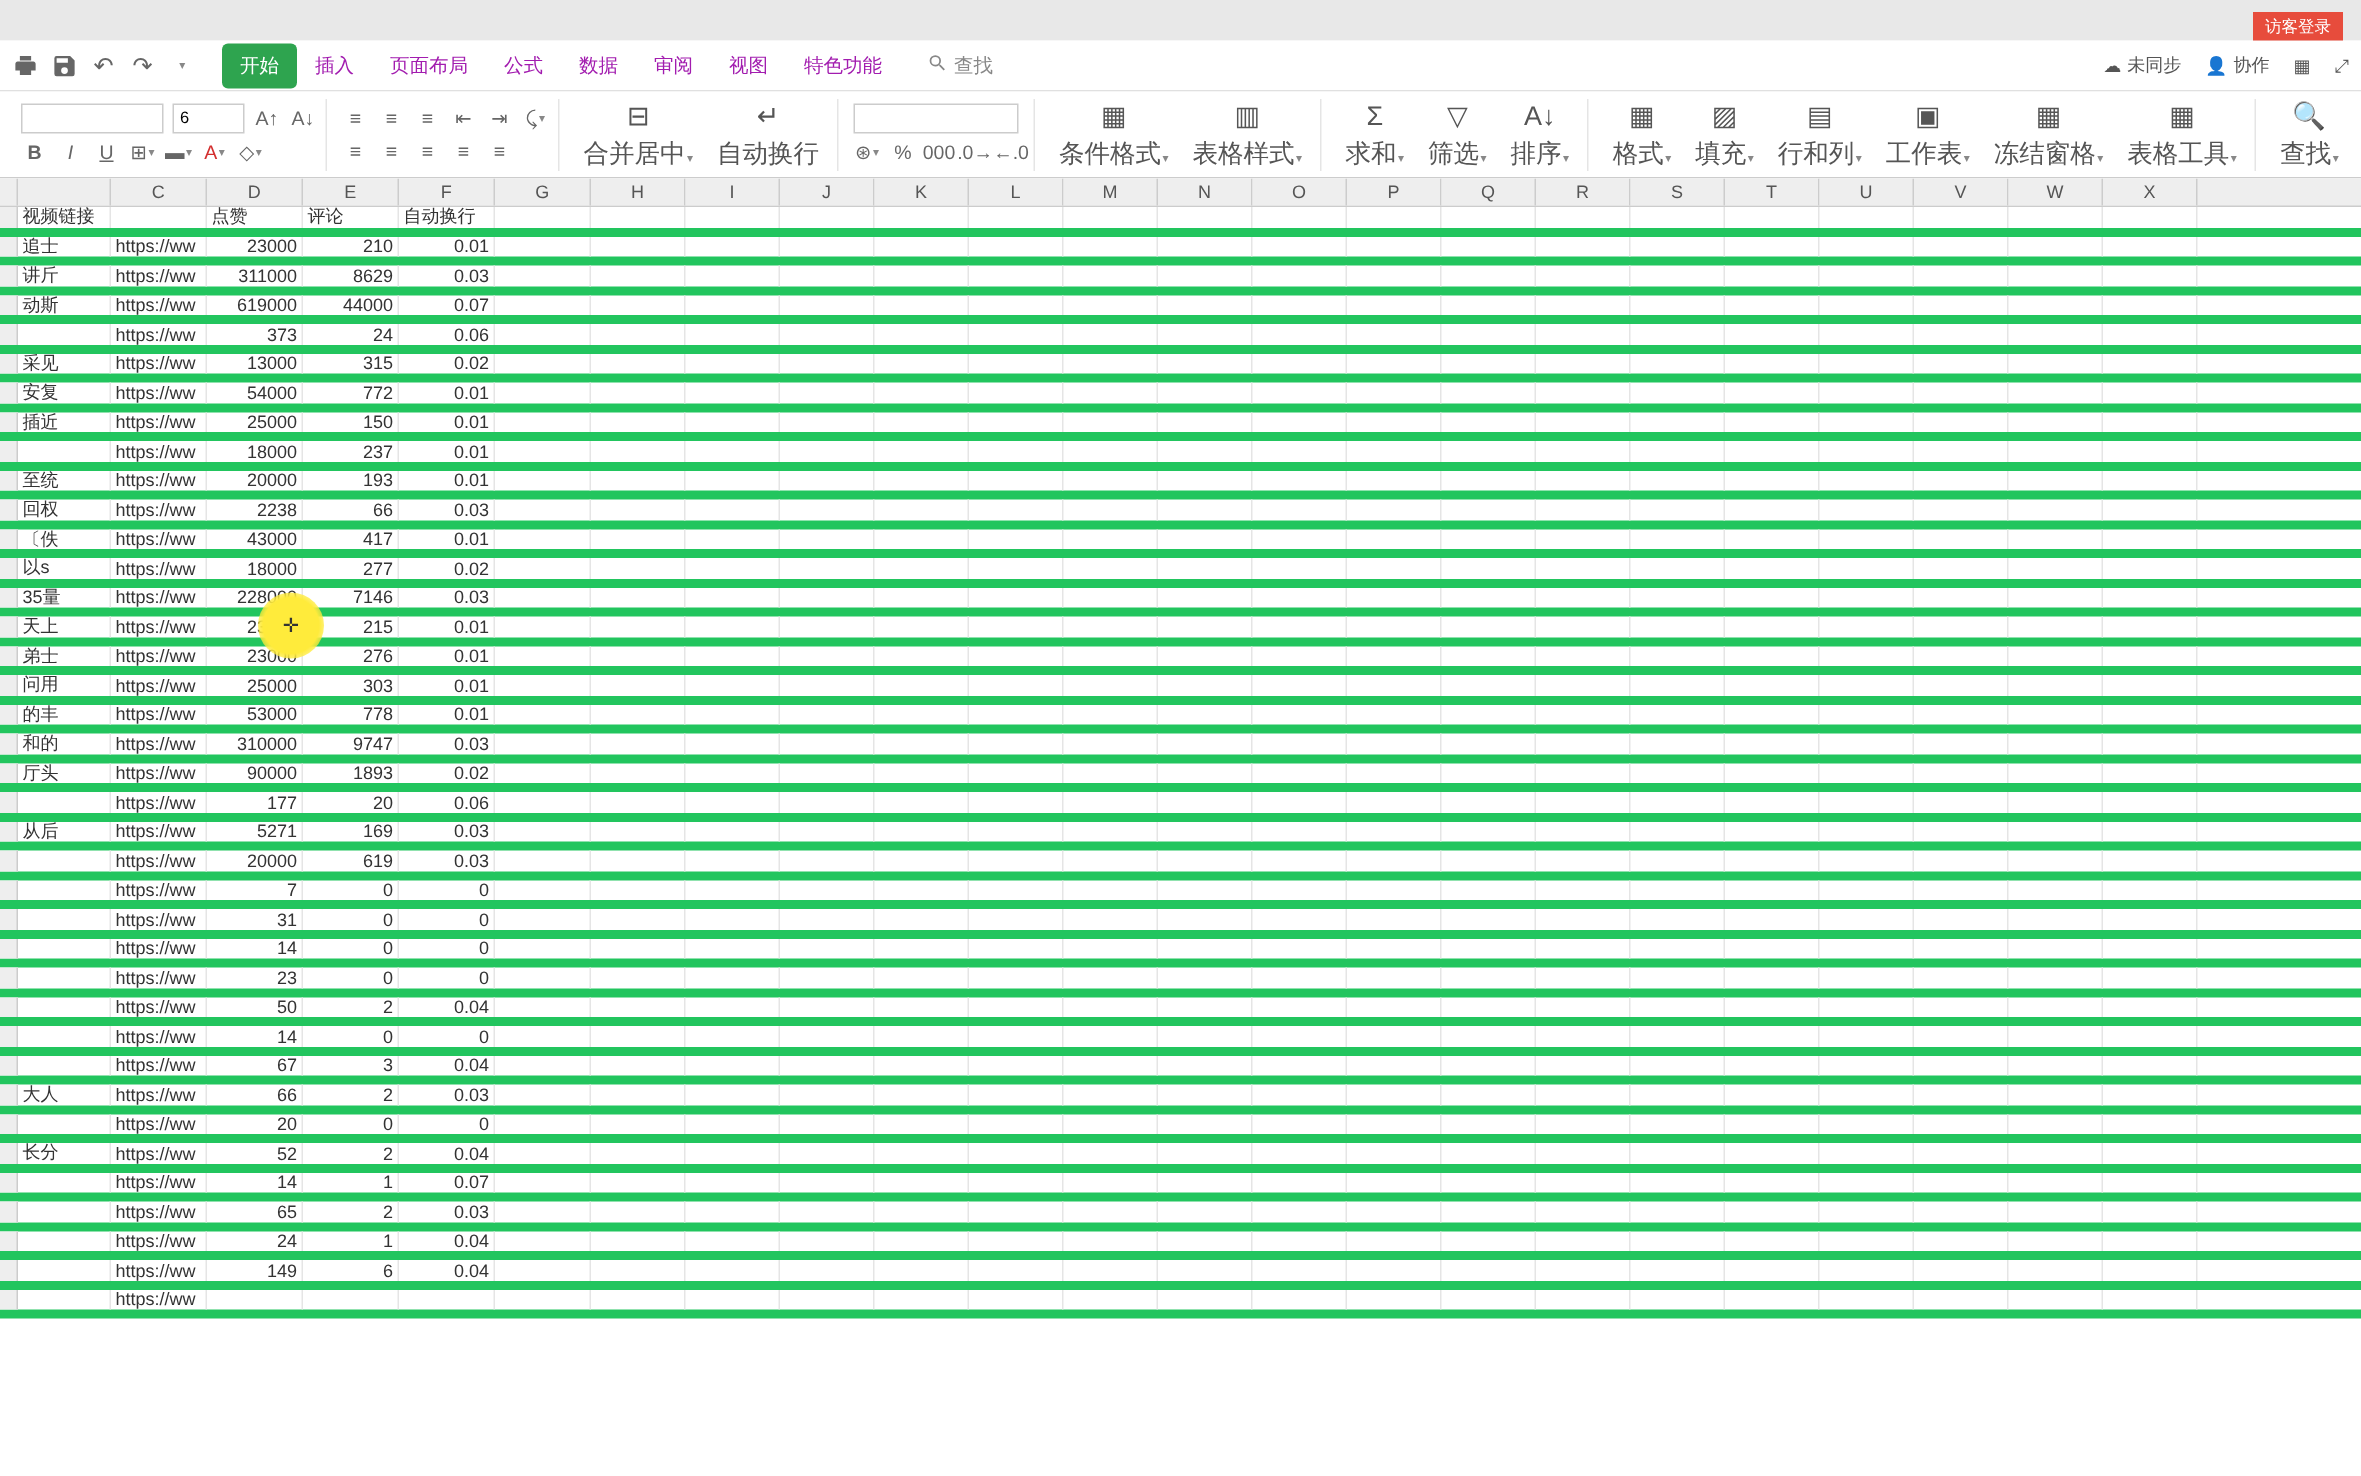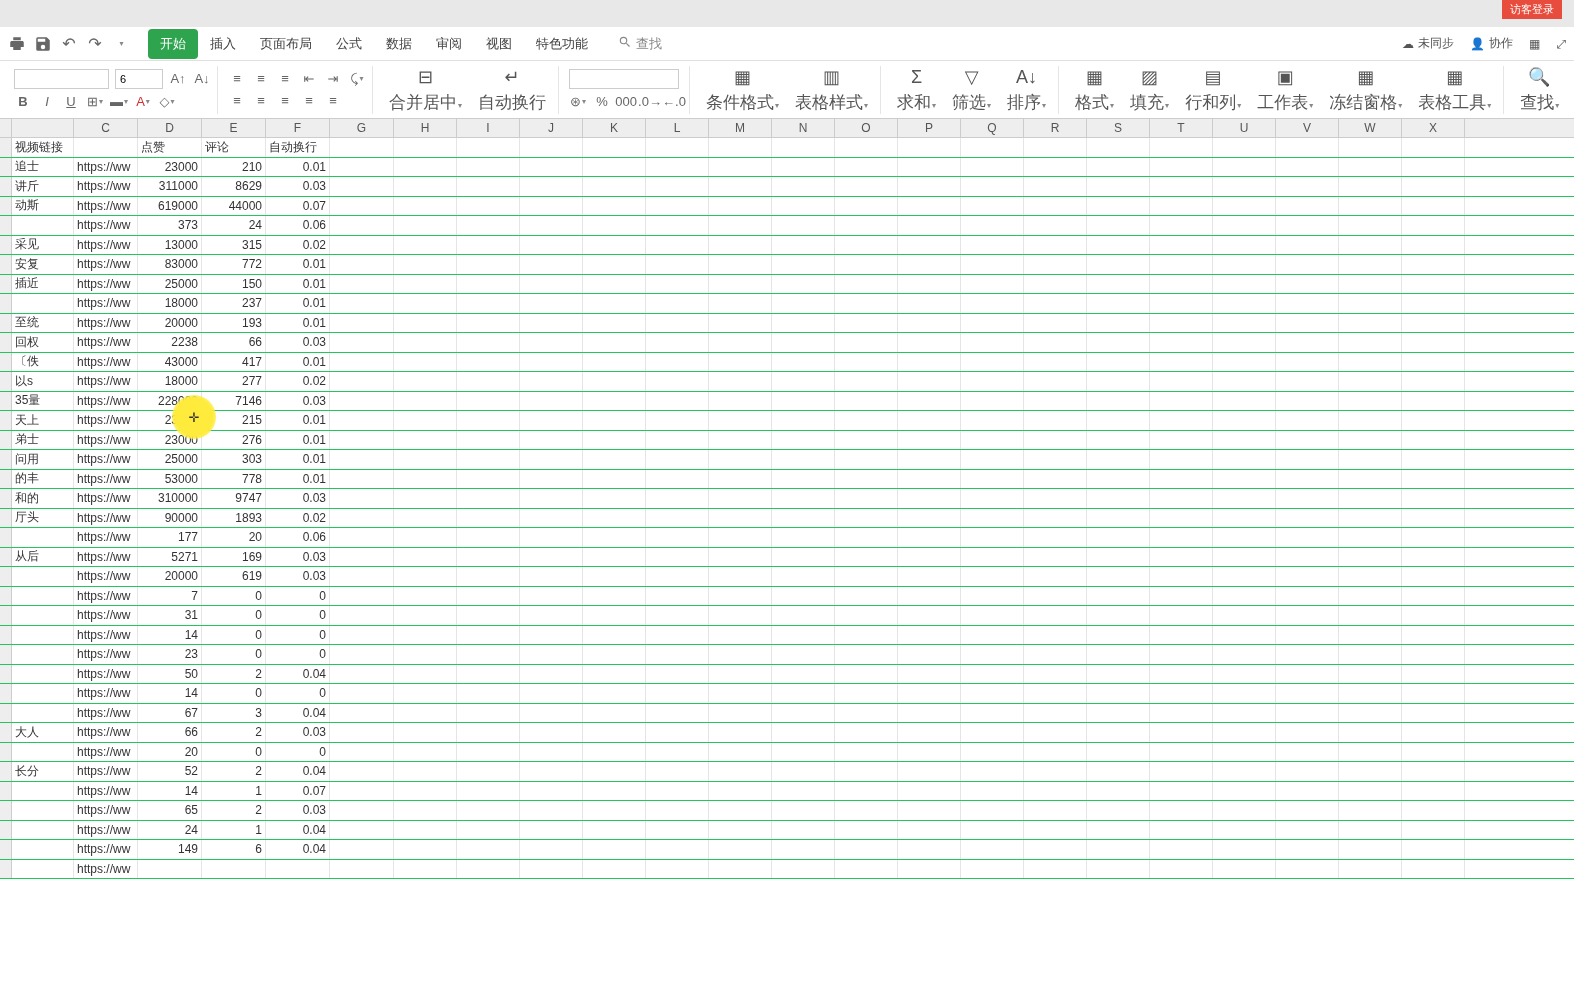--- a/index.html
+++ b/index.html
@@ -1,25 +1,25 @@
 <!DOCTYPE html>
 <html><head>
 <meta charset="utf-8">
 <style>
 * { margin: 0; padding: 0; box-sizing: border-box; font-family: "Microsoft YaHei", Arial, sans-serif; }
 body { background: #f5f5f5; overflow: hidden; width: 1574px; height: 984px; }
 
-.titlebar { height: 27px; background: #e8e8e8; display: flex; justify-content: flex-end; align-items: flex-start; }
+.titlebar { height: 27px; background: #e8e8e8; display: flex; justify-content: flex-end; align-items: flex-end; }
 .guest-login { background: #e74c3c; color: #fff; font-size: 11px; padding: 2px 8px; height: 19px; display: flex; align-items: center; margin-right: 12px; }
 
 .menubar { height: 34px; background: #fff; display: flex; align-items: center; padding: 0 8px; border-bottom: 1px solid #e0e0e0; }
 .qat { display: flex; gap: 8px; align-items: center; margin-right: 18px; }
 .qat-icon { width: 18px; height: 18px; display: flex; align-items: center; justify-content: center; color: #666; cursor: pointer; }
 .tabs { display: flex; gap: 0; align-items: flex-end; }
-.tab { padding: 6px 12px; font-size: 13px; color: #404040; cursor: pointer; }
+.tab { padding: 6px 12px; font-size: 13px; color: #a21caf; cursor: pointer; }
 .tab.active { background: #2ea44f; color: #fff; border-radius: 4px; }
 .search-box { display: flex; align-items: center; margin-left: 18px; color: #888; font-size: 13px; gap: 4px; }
 .menubar-right { margin-left: auto; display: flex; gap: 16px; align-items: center; font-size: 12px; color: #555; }
 .mr-item { display: flex; align-items: center; gap: 4px; cursor: pointer; }
 
 .toolbar { height: 58px; background: #fff; display: flex; align-items: center; padding: 0 8px; border-bottom: 1px solid #ccc; gap: 4px; }
 .tb-group { display: flex; align-items: center; gap: 4px; padding: 0 6px; border-right: 1px solid #e5e5e5; height: 48px; }
 .tb-group:last-child { border-right: none; }
 .font-name { width: 95px; height: 20px; border: 1px solid #ccc; font-size: 11px; padding: 0 4px; }
 .font-size { width: 48px; height: 20px; border: 1px solid #ccc; font-size: 11px; padding: 0 4px; }
@@ -30,21 +30,21 @@
 .tb-big-icon { width: 24px; height: 24px; display: flex; align-items: center; justify-content: center; color: #555; font-size: 18px; }
 .tb-big-label { font-size: 17px; color: #555; white-space: nowrap; }
 .dd::after { content: "▾"; font-size: 8px; margin-left: 1px; color: #888; }
 
 .grid-area { position: relative; background: #fff; height: calc(100% - 119px); overflow: hidden; }
 .col-headers { display: flex; height: 19px; background: #eee; border-bottom: 1px solid #ccc; position: sticky; top: 0; }
 .ch { border-right: 1px solid #ccc; text-align: center; font-size: 12px; color: #555; display: flex; align-items: center; justify-content: center; background: #eee; }
 .row-hdr-space { width: 12px; background: #eee; border-right: 1px solid #ccc; }
 
 .rows { }
-.row { display: flex; height: 19.5px; border-bottom: 1px solid #22c55e; }
+.row { display: flex; height: 19.5px; border-bottom: 6px solid #22c55e; }
 .rh { width: 12px; background: #eee; border-right: 1px solid #ccc; }
 .cell { border-right: 1px solid #e5e5e5; font-size: 12px; padding: 0 3px; display: flex; align-items: center; overflow: hidden; white-space: nowrap; color: #333; }
 .cell.num { justify-content: flex-end; }
 .cell.txt { justify-content: flex-start; }
 
 .highlight-cursor { position: absolute; width: 44px; height: 44px; background: radial-gradient(circle, #ffeb3b 0%, #ffeb3b 60%, rgba(255,235,59,0) 100%); border-radius: 50%; pointer-events: none; z-index: 100; }
 .cursor-plus { position: absolute; left: 50%; top: 50%; transform: translate(-50%,-50%); font-size: 13px; color: #333; }
 
 
 .w-b { width: 62px; } 
@@ -435,21 +435,21 @@
         <div class="cell w-rest txt"></div>
         <div class="cell w-rest txt"></div>
         <div class="cell w-rest txt"></div>
         <div class="cell w-rest txt"></div>
         <div class="cell w-rest txt"></div>
       </div>
       <div class="row">
         <div class="rh"></div>
         <div class="cell w-b txt">安复</div>
         <div class="cell w-c txt">https://ww</div>
-        <div class="cell w-d num">83000</div>
+        <div class="cell w-d num">54000</div>
         <div class="cell w-e num">772</div>
         <div class="cell w-f num">0.01</div>
         <div class="cell w-g txt"></div>
         <div class="cell w-rest txt"></div>
         <div class="cell w-rest txt"></div>
         <div class="cell w-rest txt"></div>
         <div class="cell w-rest txt"></div>
         <div class="cell w-rest txt"></div>
         <div class="cell w-rest txt"></div>
         <div class="cell w-rest txt"></div>

